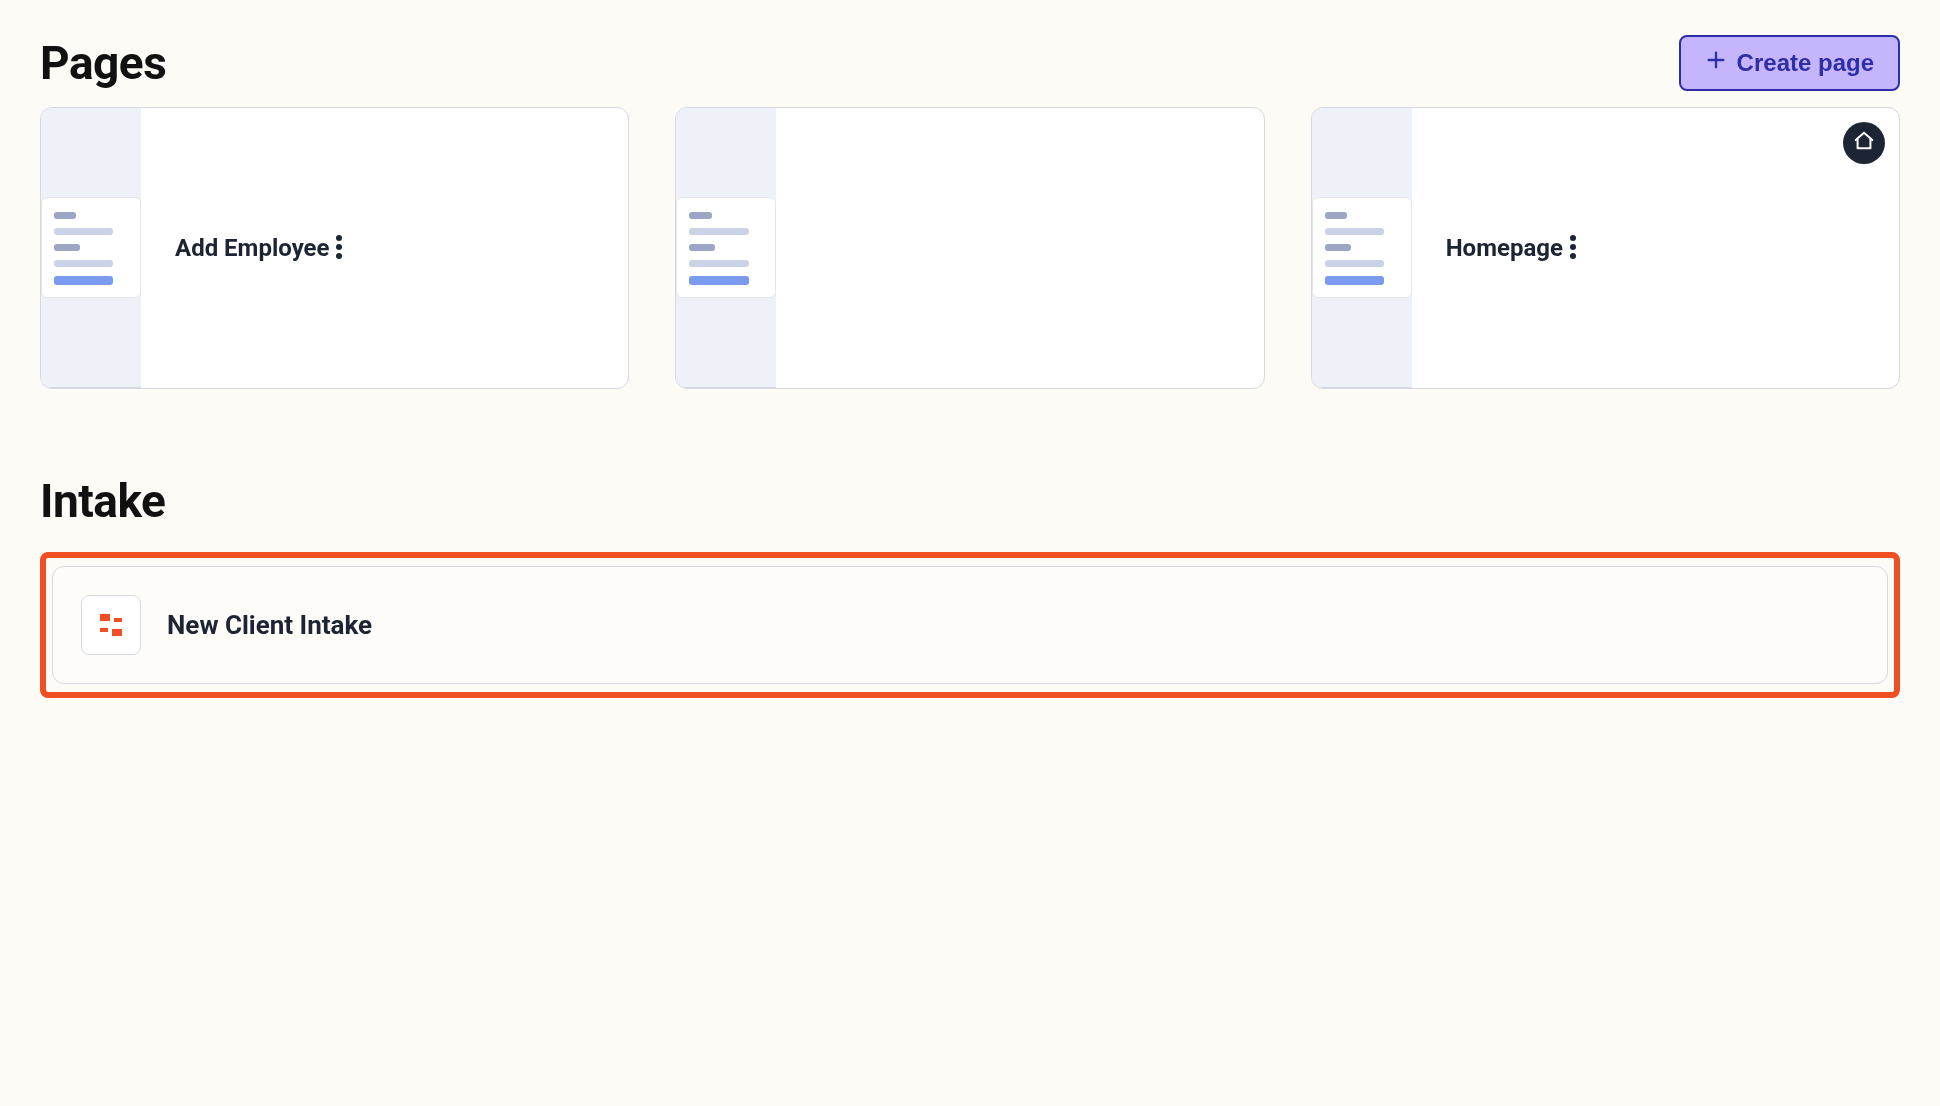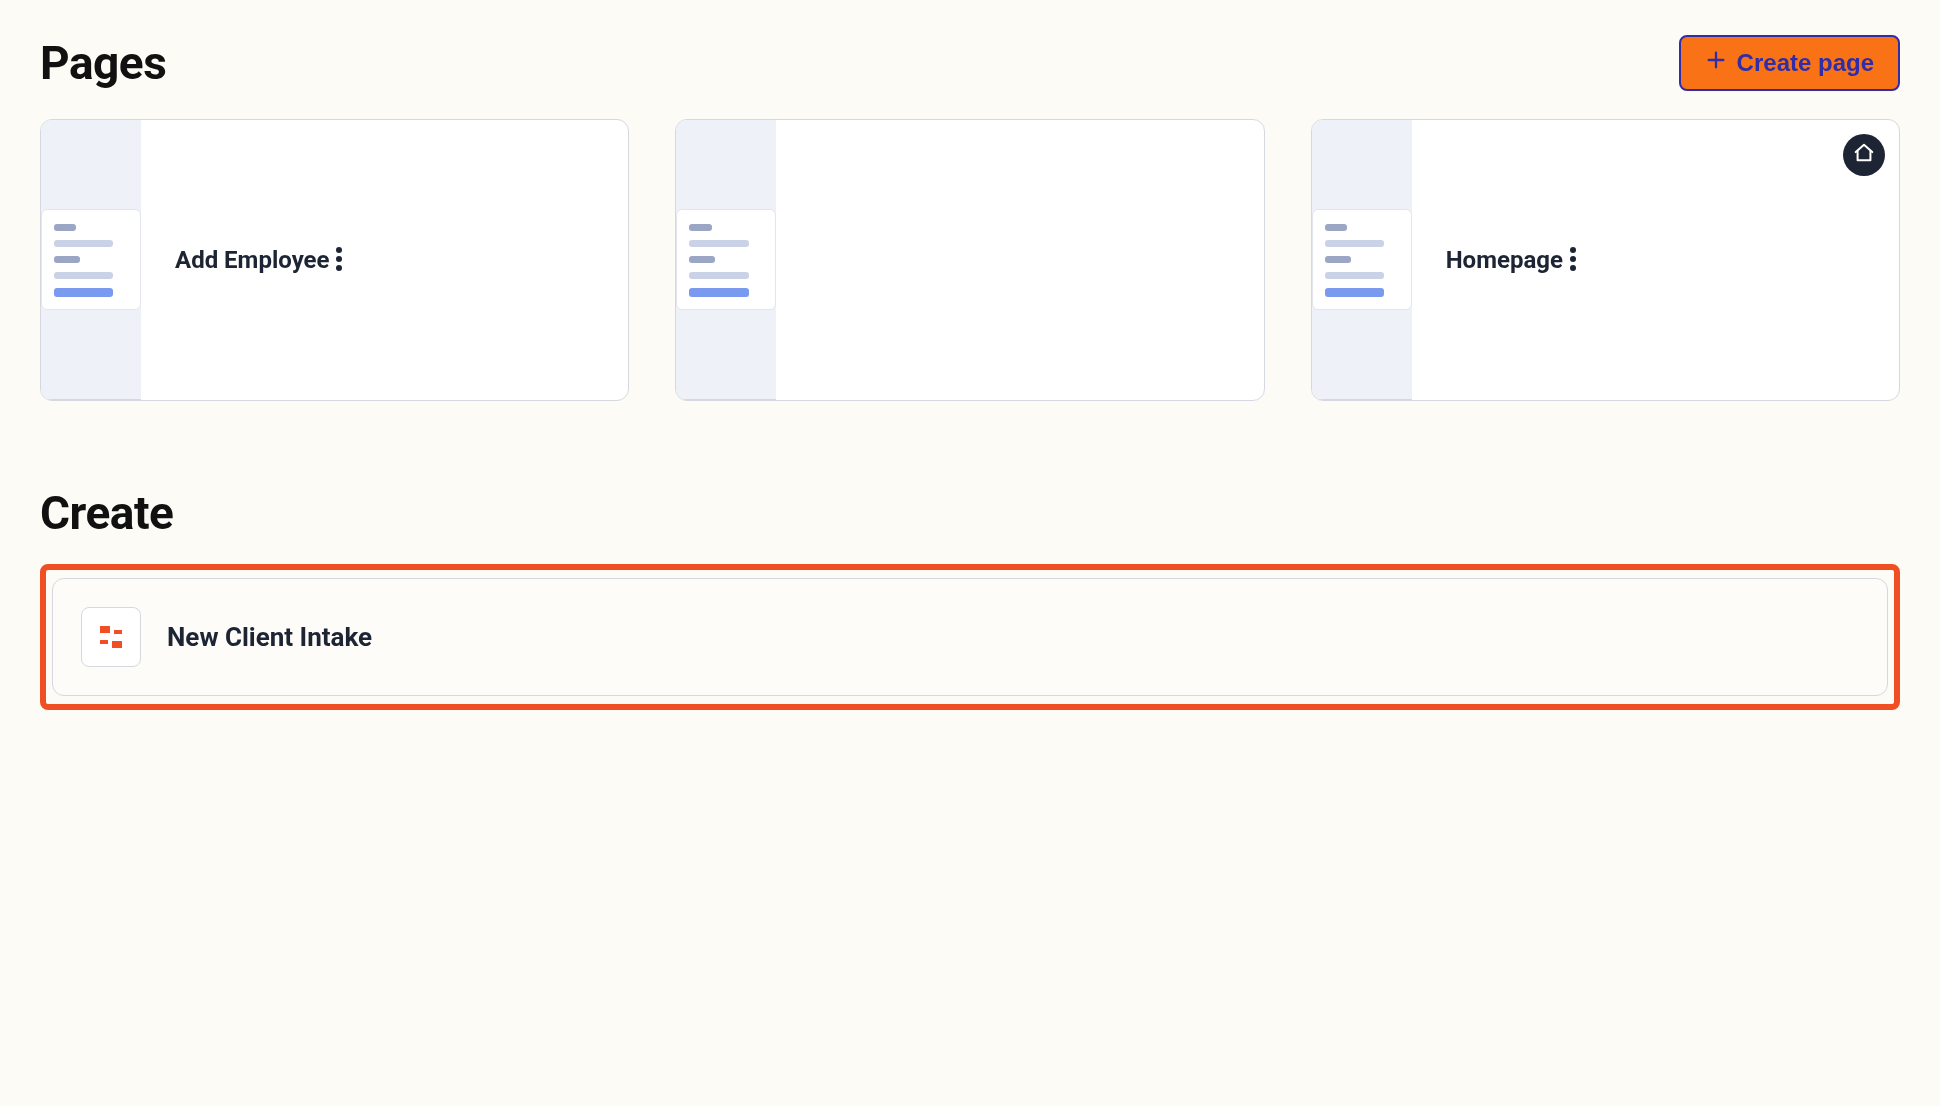--- a/index.html
+++ b/index.html
@@ -8,34 +8,34 @@
     font-family: -apple-system, BlinkMacSystemFont, "Segoe UI", Roboto, Helvetica, Arial, sans-serif;
     background: #fdfbf6;
     padding: 35px 40px;
     color: #1a1a1a;
   }
 
   .section-header {
     display: flex;
     justify-content: space-between;
     align-items: center;
-    margin-bottom: 28px;
+    margin-bottom: 16px;
   }
   .section-title {
     font-size: 46px;
     font-weight: 700;
     letter-spacing: -0.5px;
     color: #111;
   }
 
   .create-btn {
     display: inline-flex;
     align-items: center;
     gap: 10px;
-    background: #f97316;
+    background: #c4b5fd;
     border: 2px solid #2f2da8;
     color: #2f2da8;
     font-size: 24px;
     font-weight: 700;
     padding: 12px 24px;
     border-radius: 8px;
     cursor: pointer;
     justify-content: space-between;
   }
   .create-btn svg { stroke: #2f2da8; }
@@ -245,21 +245,21 @@
               <circle cx="4" cy="22" r="3"></circle>
             </svg>
         </span>
       </button>
     </div>
   </div>
 
 </div>
 
 <div class="tables-section">
-  <h1 class="tables-title">Create</h1>
+  <h1 class="tables-title">Intake</h1>
 
   <div class="highlight-box">
     <div class="table-row">
       <div class="table-icon-box">
         <svg width="30" height="30" viewBox="0 0 30 30">
           <rect x="4" y="4" width="10" height="7" fill="#f04e23"></rect>
           <rect x="18" y="8" width="8" height="4" fill="#f04e23"></rect>
           <rect x="4" y="18" width="8" height="4" fill="#f04e23"></rect>
           <rect x="16" y="19" width="10" height="7" fill="#f04e23"></rect>
         </svg>

